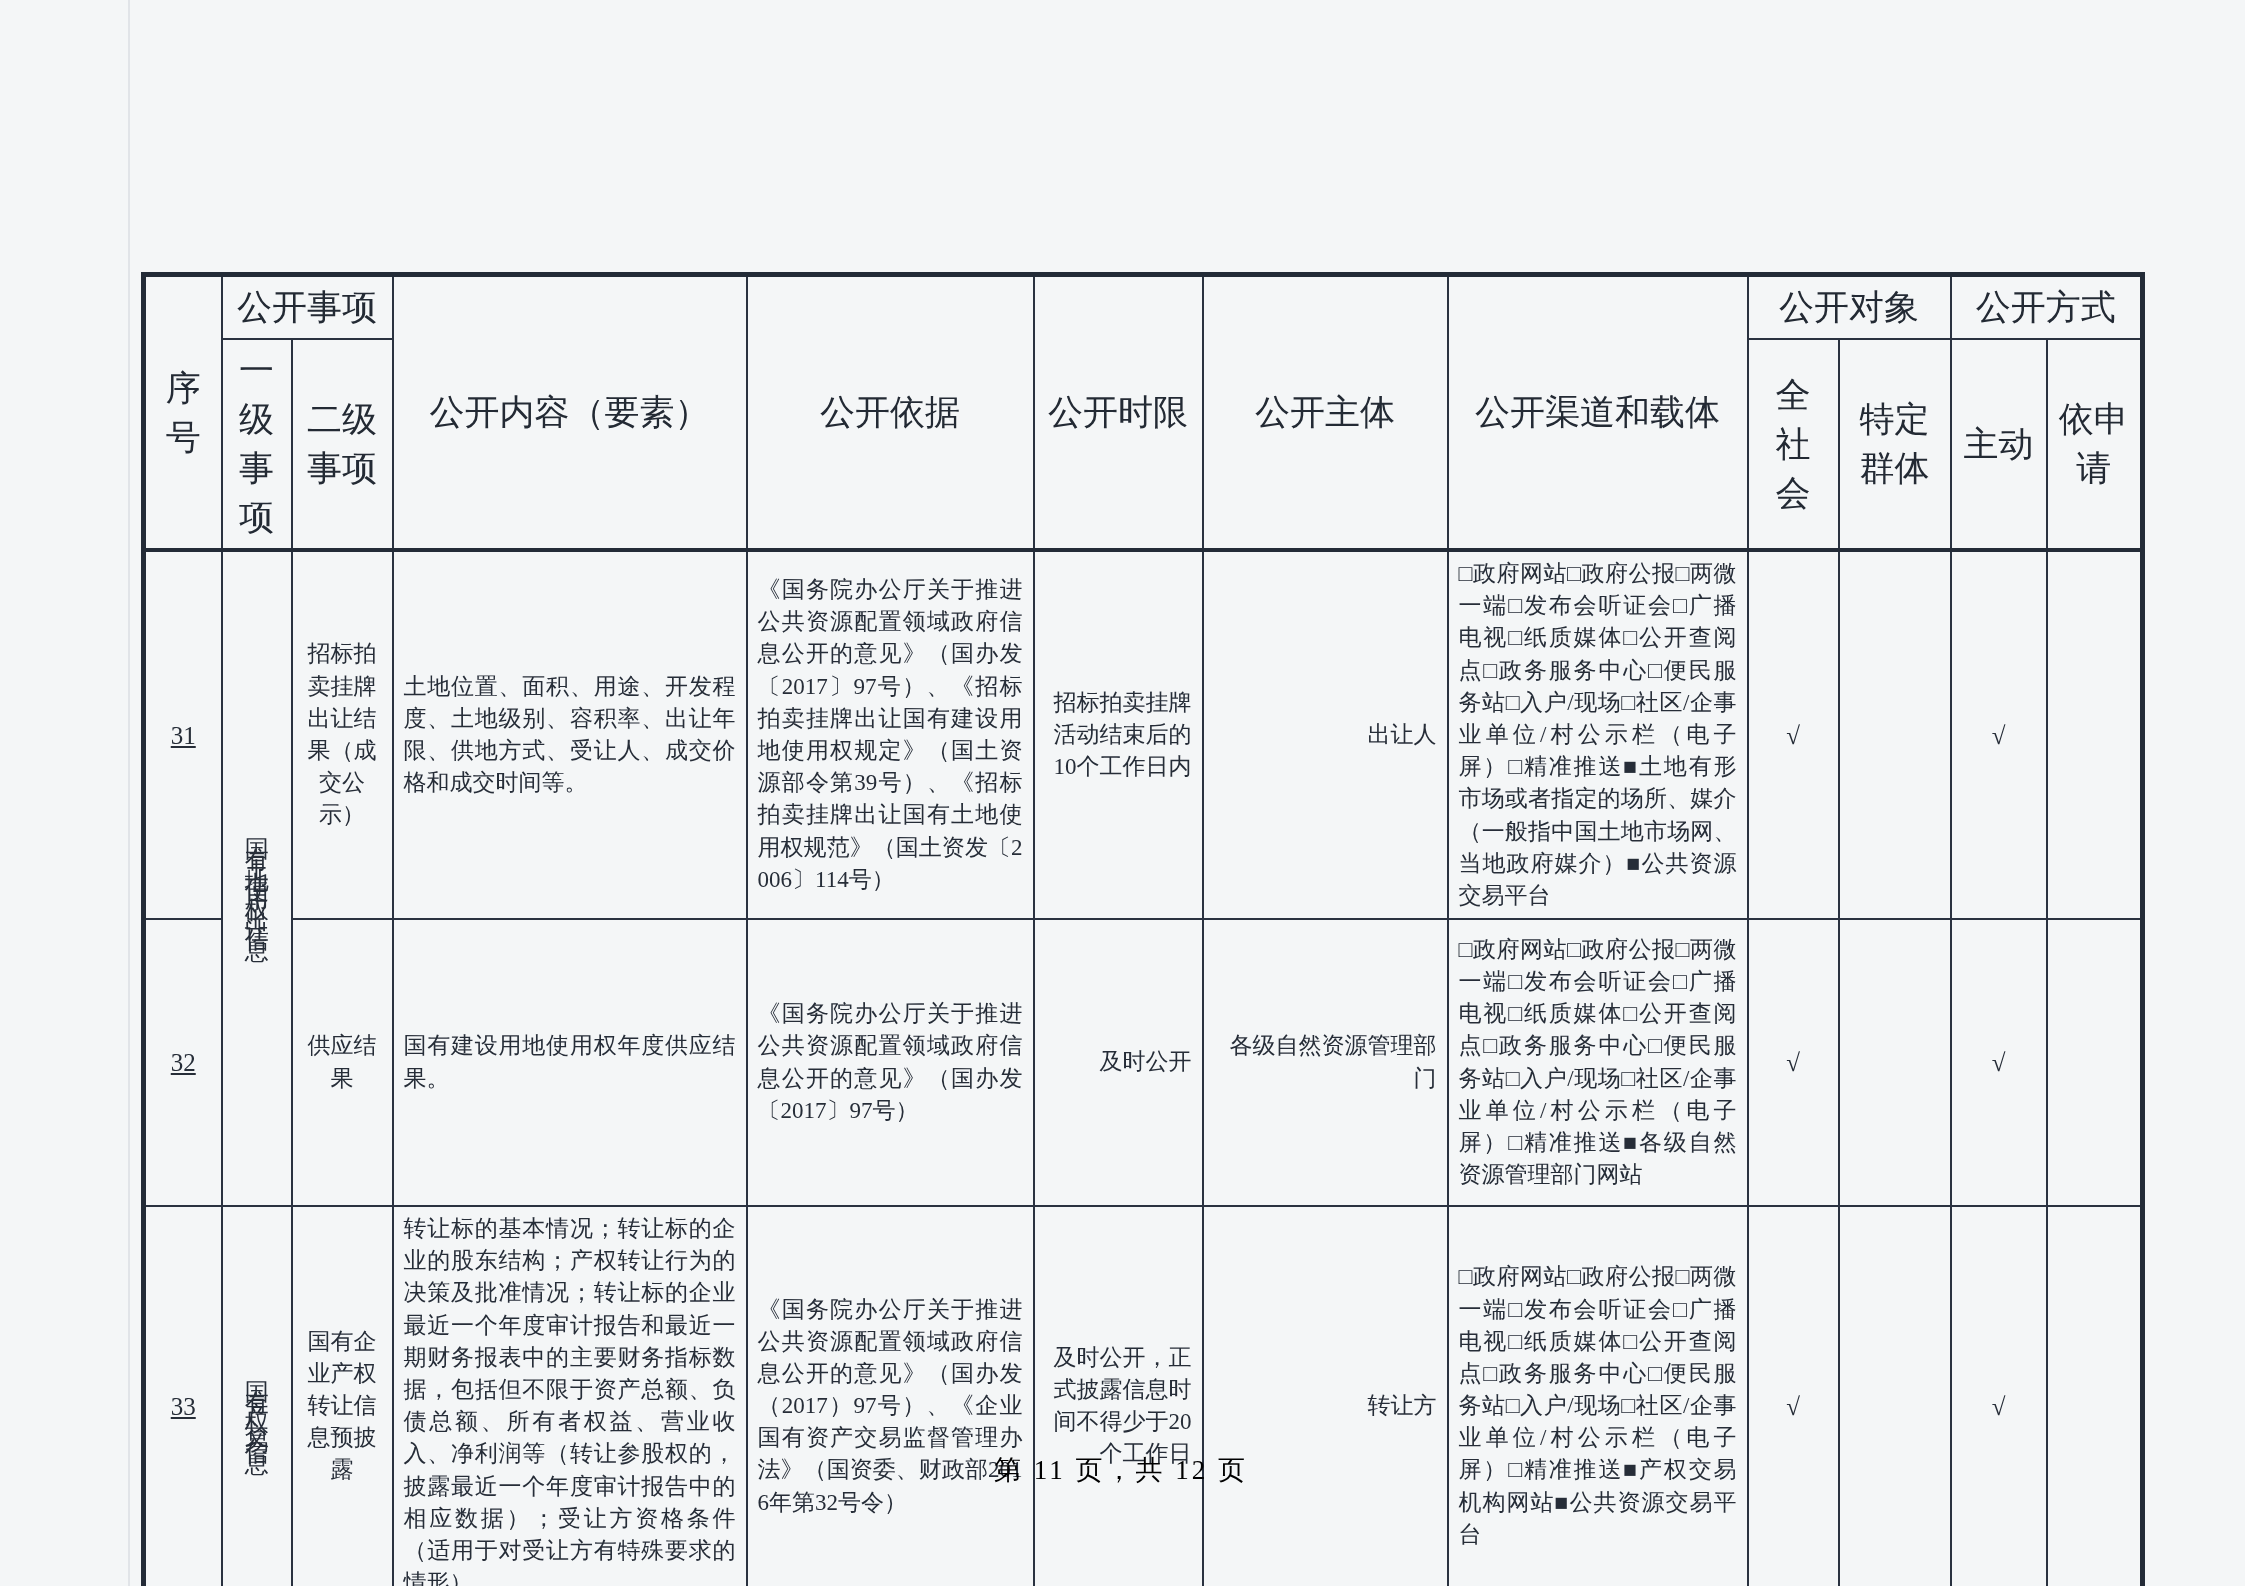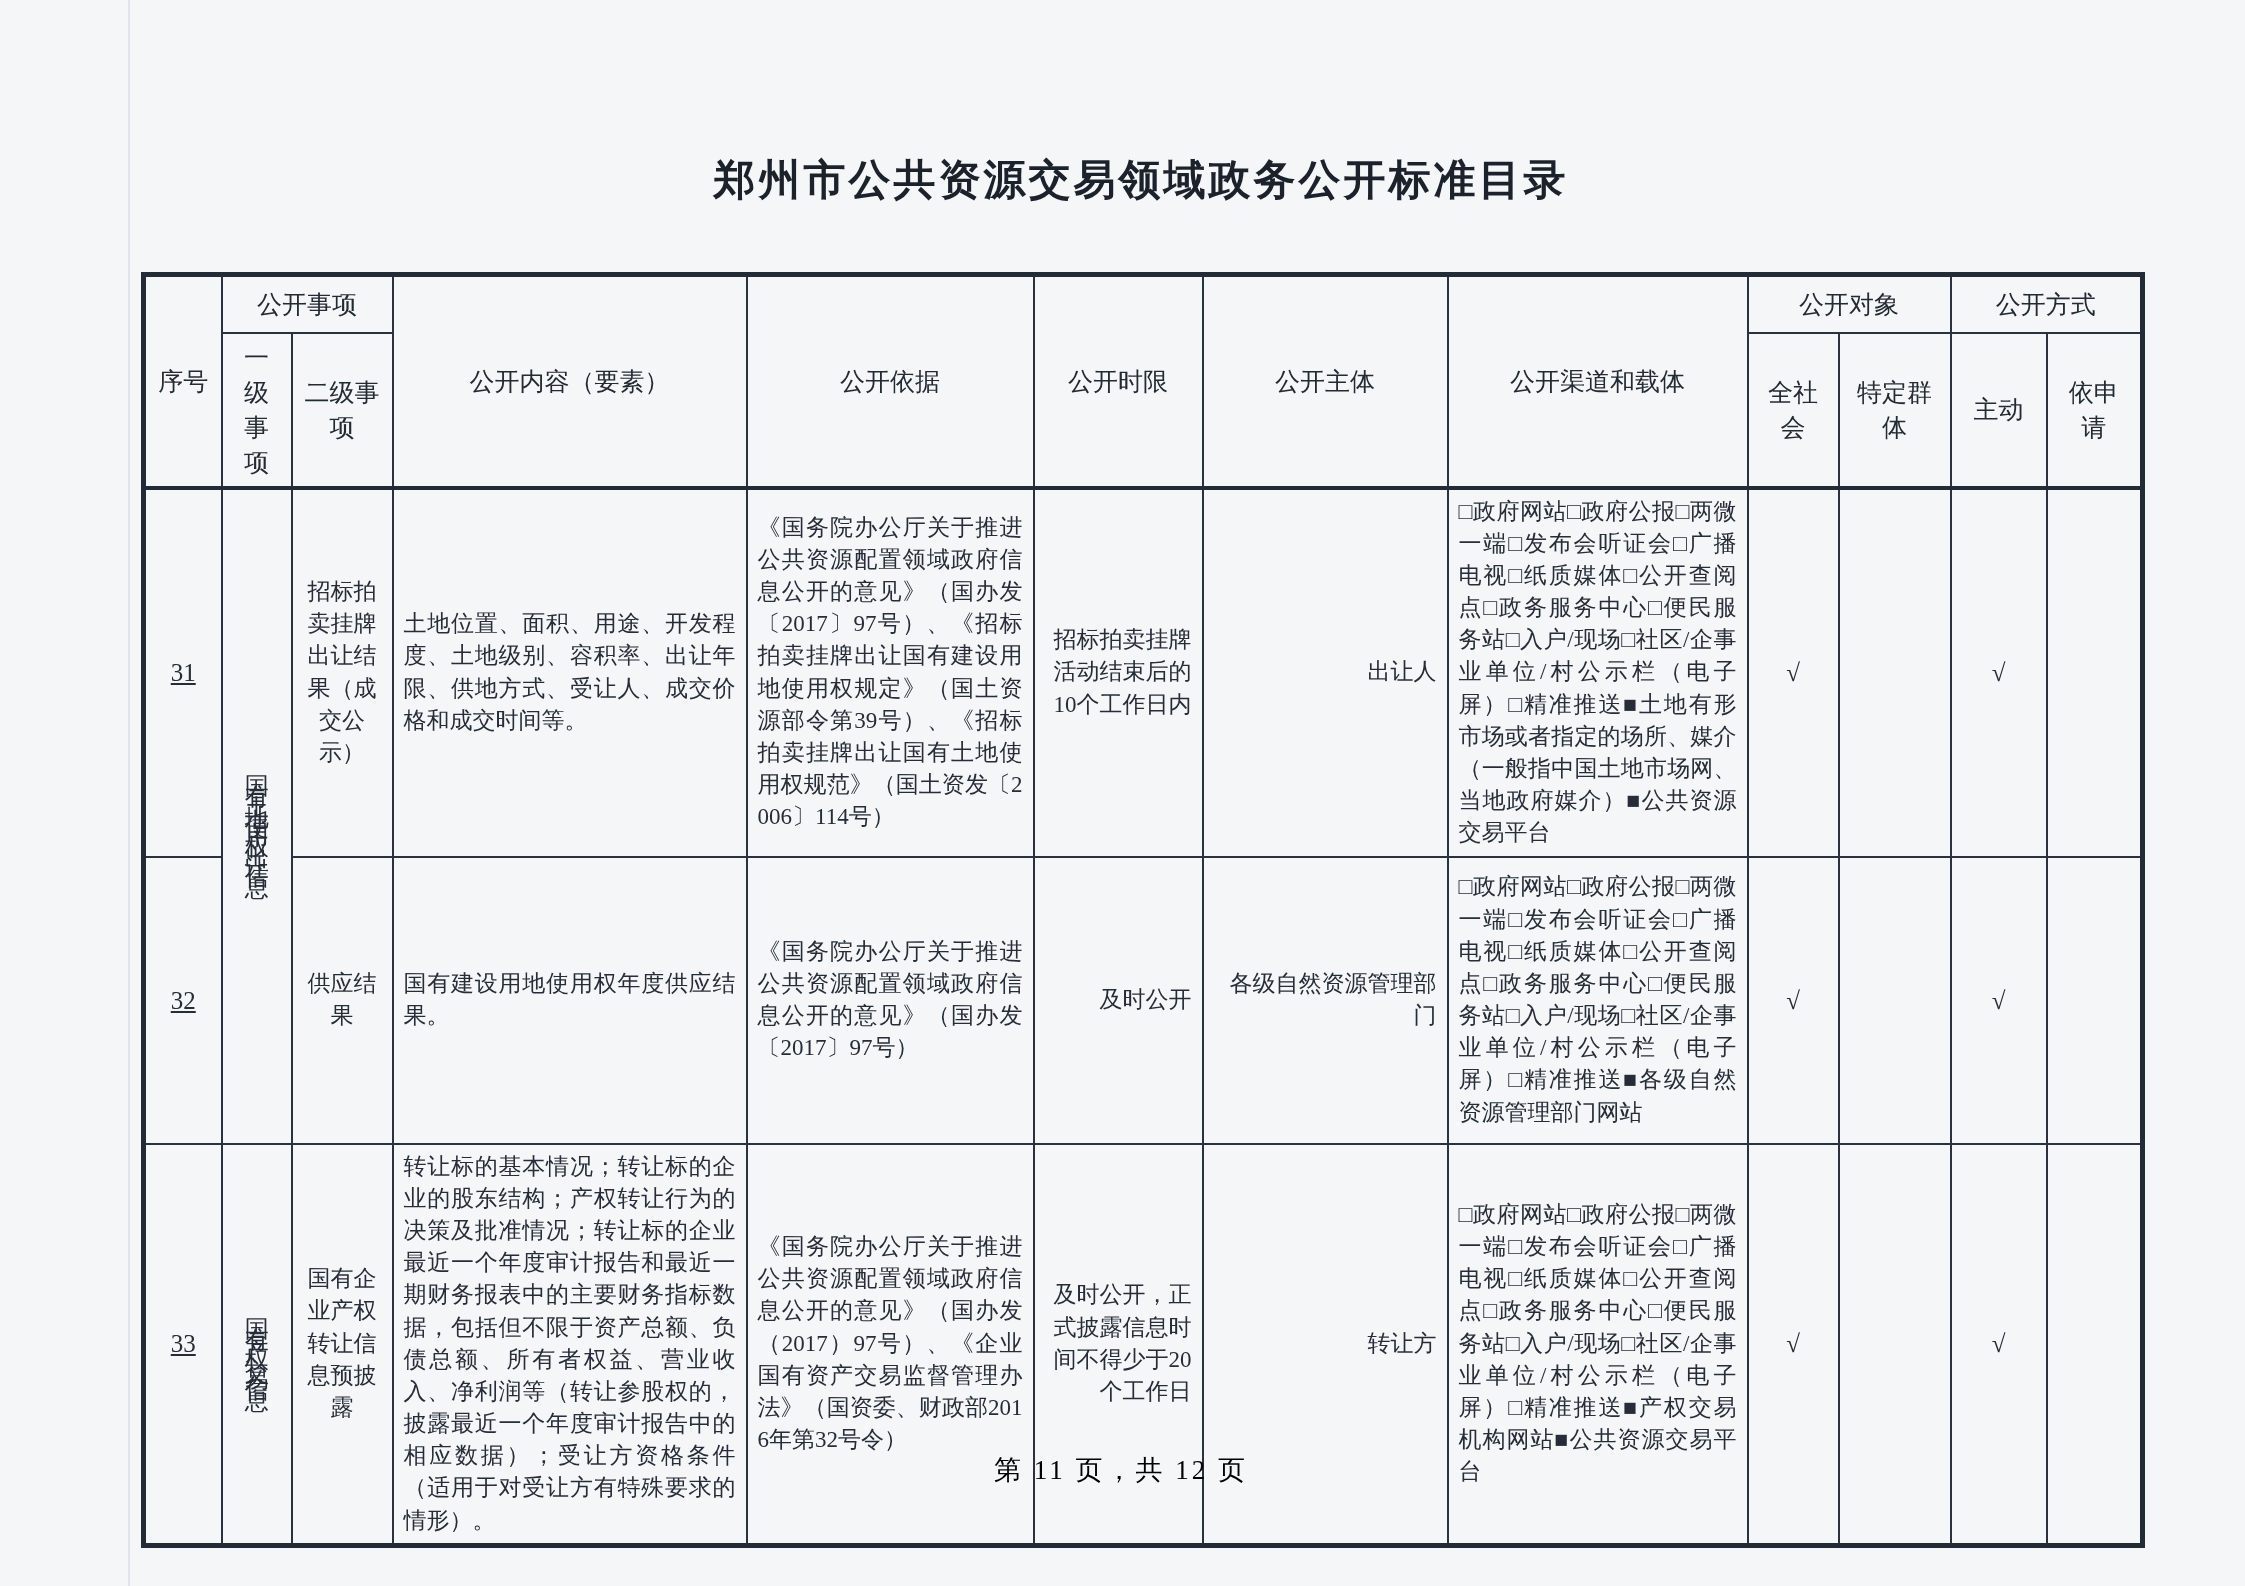--- a/index.html
+++ b/index.html
@@ -30,21 +30,21 @@
   table.std th, table.std td{
     border:2px solid #2a3240;
     padding:6px 10px;
     vertical-align:middle;
     word-break:break-all;
     line-height:1.4;
     font-weight:normal;
   }
   thead tr.h1{height:58px;}
   thead tr.h2{height:75px;}
-  thead th{text-align:center;font-size:25px;color:#232a34;padding:2px 4px;}
+  thead th{text-align:center;font-size:35px;color:#232a34;padding:2px 4px;}
   tbody tr td{border-top:3px solid #27303c;}
   tbody tr.r31 td{border-top:4px solid #232b37;}
   tr.r31{height:298px;}
   tr.r32{height:287px;}
   tr.r33{height:335px;}
   td.c-no{text-align:center;font-size:25px;text-decoration:underline;}
   td.c-v{text-align:center;padding:4px;}
   .vert{
     display:inline-block;
     writing-mode:vertical-rl;
@@ -63,21 +63,20 @@
     position:absolute;left:121px;top:1452px;width:2000px;
     text-align:center;font-size:27px;letter-spacing:3px;color:#000000;
   }
 </style>
 </head>
 <body>
 
 <div class="page">
   <div class="scan-edge"></div>
 
-  <div class="doc-title">郑州市公共资源交易领域政务公开标准目录</div>
 
   <table class="std">
     <colgroup>
       <col style="width:78px">
         <col style="width:70px">
         <col style="width:101px">
       <col style="width:354px">
         <col style="width:287px">
         <col style="width:169px">
       <col style="width:245px">

